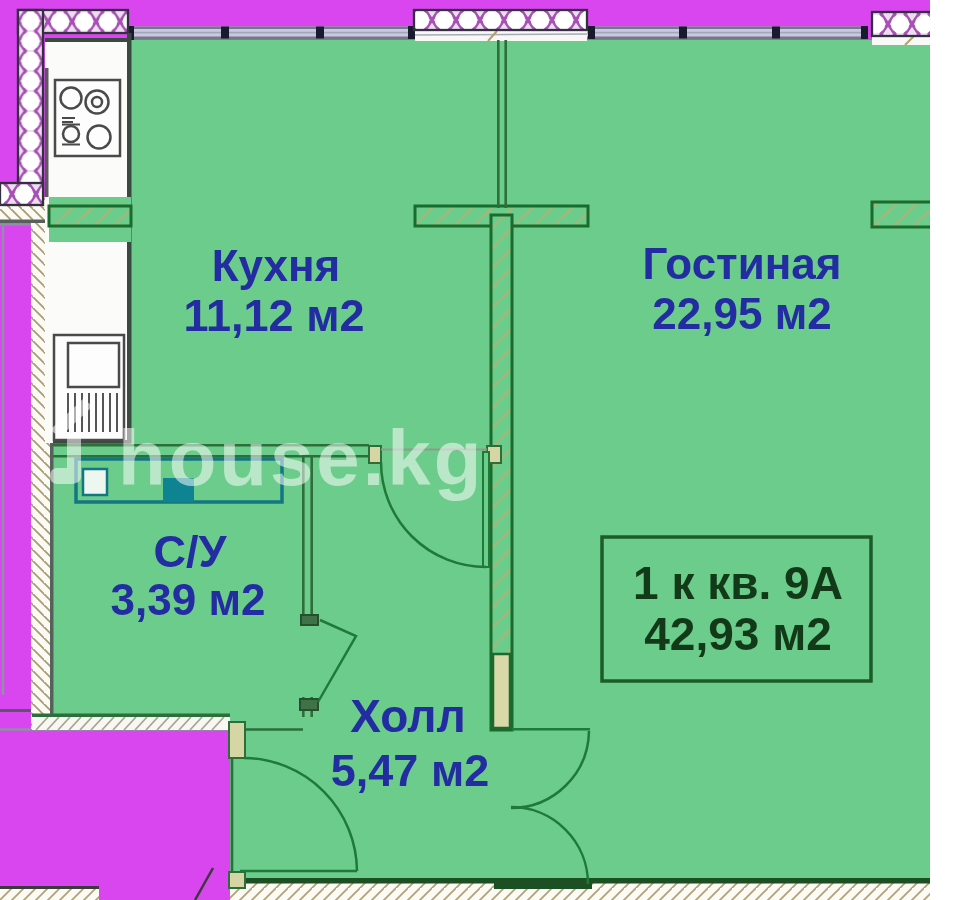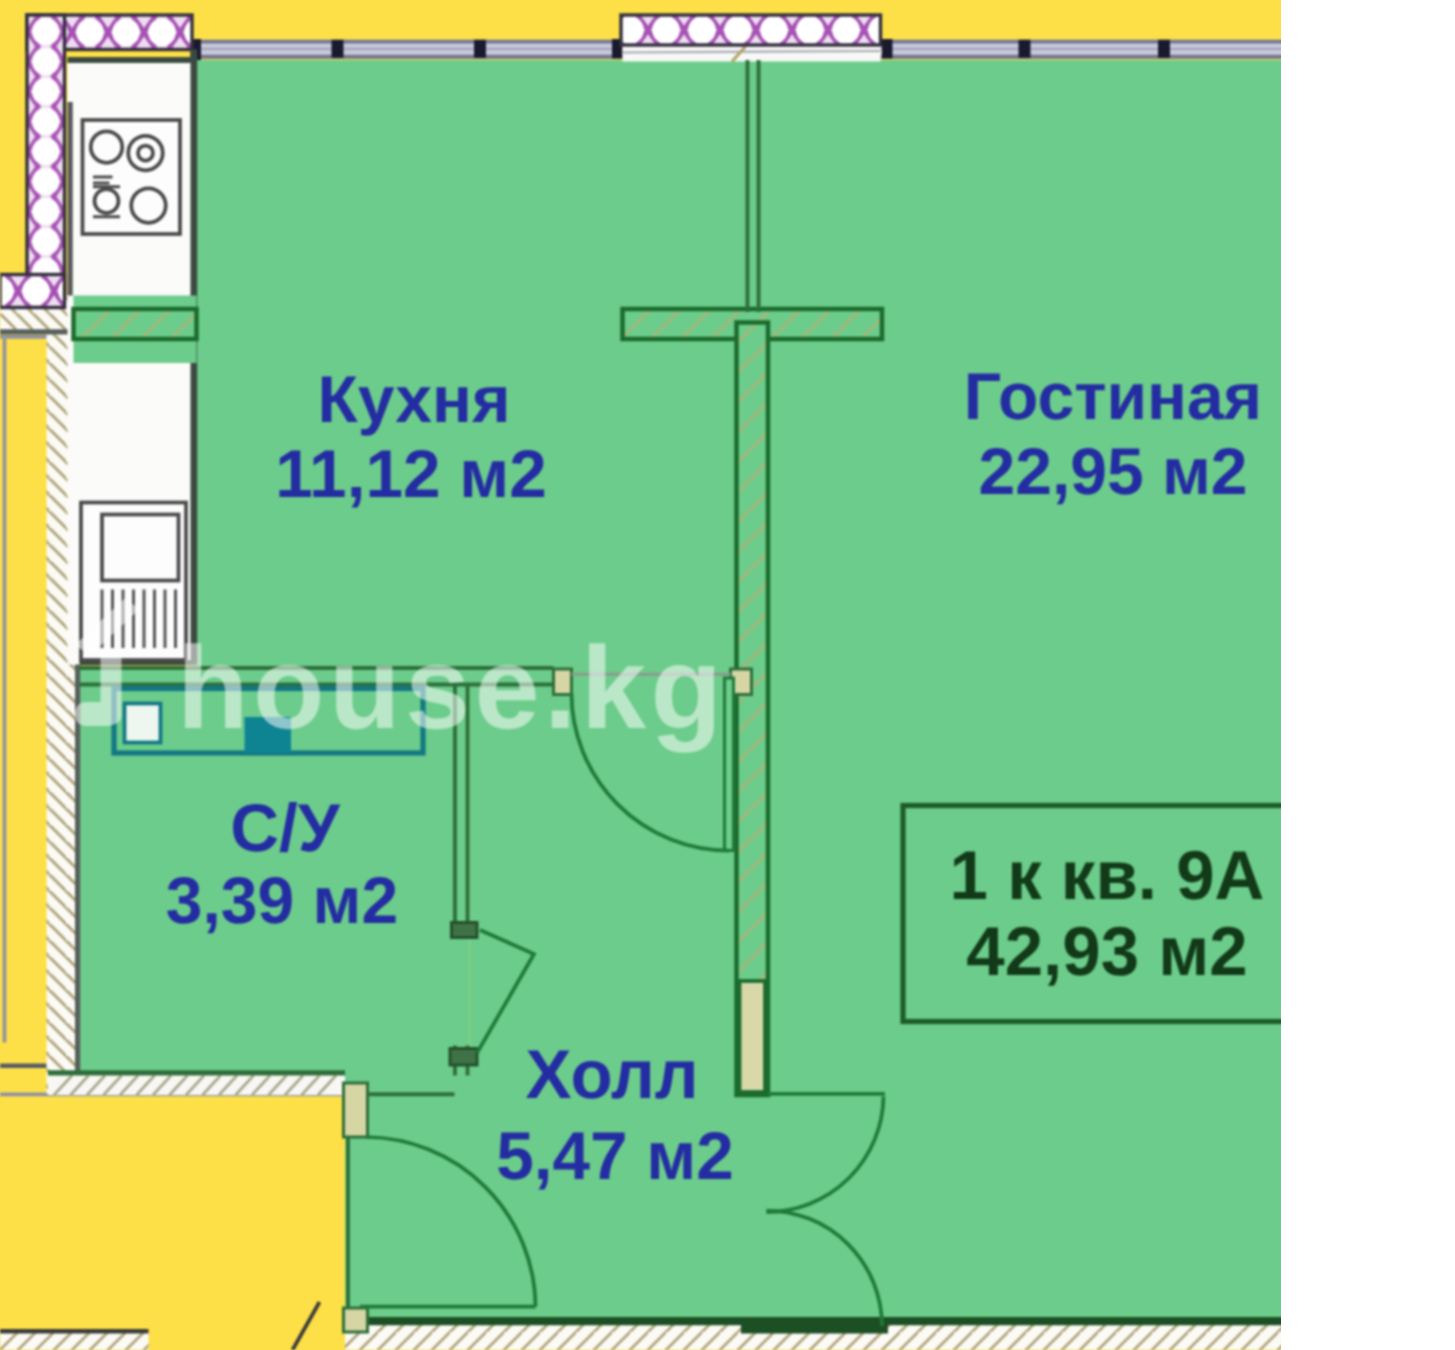--- a/index.html
+++ b/index.html
@@ -1,16 +1,16 @@
 <!DOCTYPE html>
 <html><head>
 <meta charset="utf-8">
 <style>
   html,body{margin:0;padding:0;background:#ffffff;}
-  .wrap{position:relative;width:854px;height:900px;overflow:hidden;background:#fde047;
+  .wrap{position:relative;width:930px;height:900px;overflow:hidden;background:#d946ef;
         font-family:"Liberation Sans", sans-serif;}
   svg{position:absolute;left:0;top:0;filter:blur(0.55px);}
 </style>
 </head>
 <body>
 <div class="wrap">
 <svg width="970" height="900" viewBox="0 0 970 900" xmlns="http://www.w3.org/2000/svg">
 <defs>
   <pattern id="bubA" width="24" height="20" patternUnits="userSpaceOnUse" patternTransform="translate(0,11.5)">
     <rect width="24" height="20" fill="#eedcf0"></rect>

